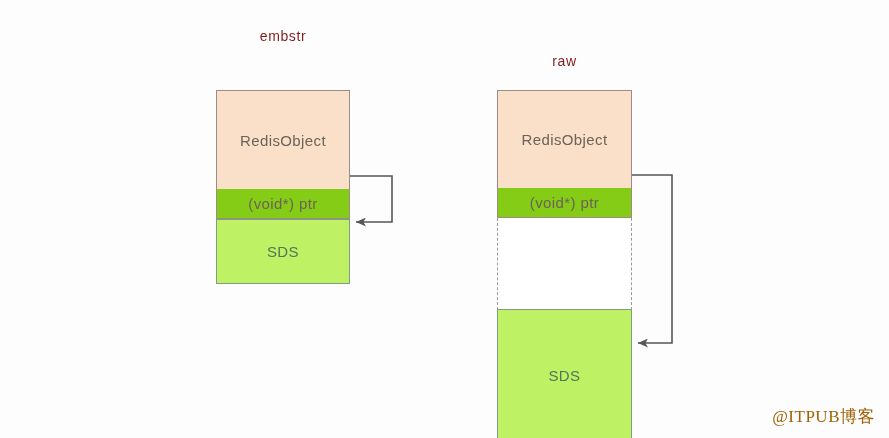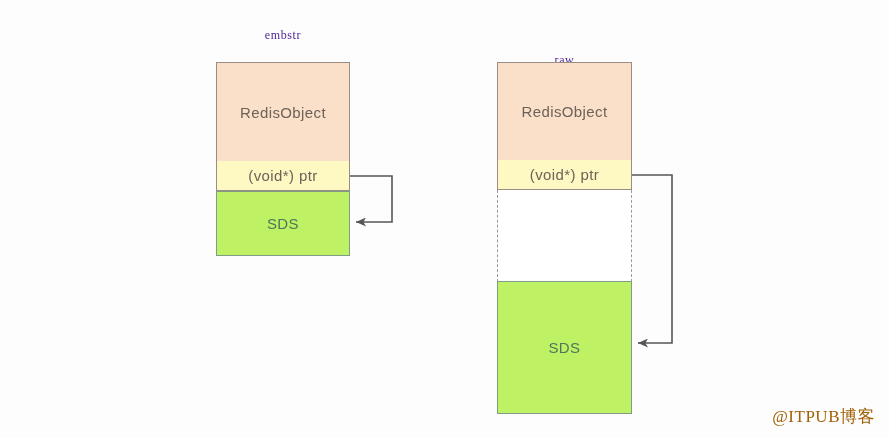--- a/index.html
+++ b/index.html
@@ -18,54 +18,55 @@
 
   #canvas {
     position: absolute;
     inset: 0;
     width: 889px;
     height: 438px;
   }
 
   .diagram-title {
     position: absolute;
-    font-size: 12px;
-    color: #4c1d95;
+    font-size: 14px;
+    color: #7f1d1d;
     letter-spacing: 0.6px;
     text-align: center;
     white-space: nowrap;
-    font-family: Liberation Serif, serif;
+    font-family: Liberation Sans, sans-serif;
   }
   #title-embstr { left: 216px; top: 28px; width: 134px; }
   #title-raw    { left: 497px; top: 28px; width: 135px; margin-top: 25px; }
 
   
   .struct {
     position: absolute;
     box-sizing: border-box;
   }
 
   .cell {
     position: absolute;
     box-sizing: border-box;
     display: flex;
     align-items: center;
     justify-content: center;
     font-size: 15px;
     letter-spacing: 0.4px;
     white-space: nowrap;
+    margin-top: 28px;
   }
 
   .cell-obj {
     background: #fae0c8;
     border: 1.5px solid #9b8d84;
     color: #6d6259;
   }
   .cell-ptr {
-    background: #fef9c3;
+    background: #84cc16;
     border: 1.5px solid #9b8d84;
     border-top: none;
     color: #6d6259;
   }
   .cell-sds {
     background: #bef264;
     border: 1.5px solid #7f9c86;
     color: #51755c;
   }
 

